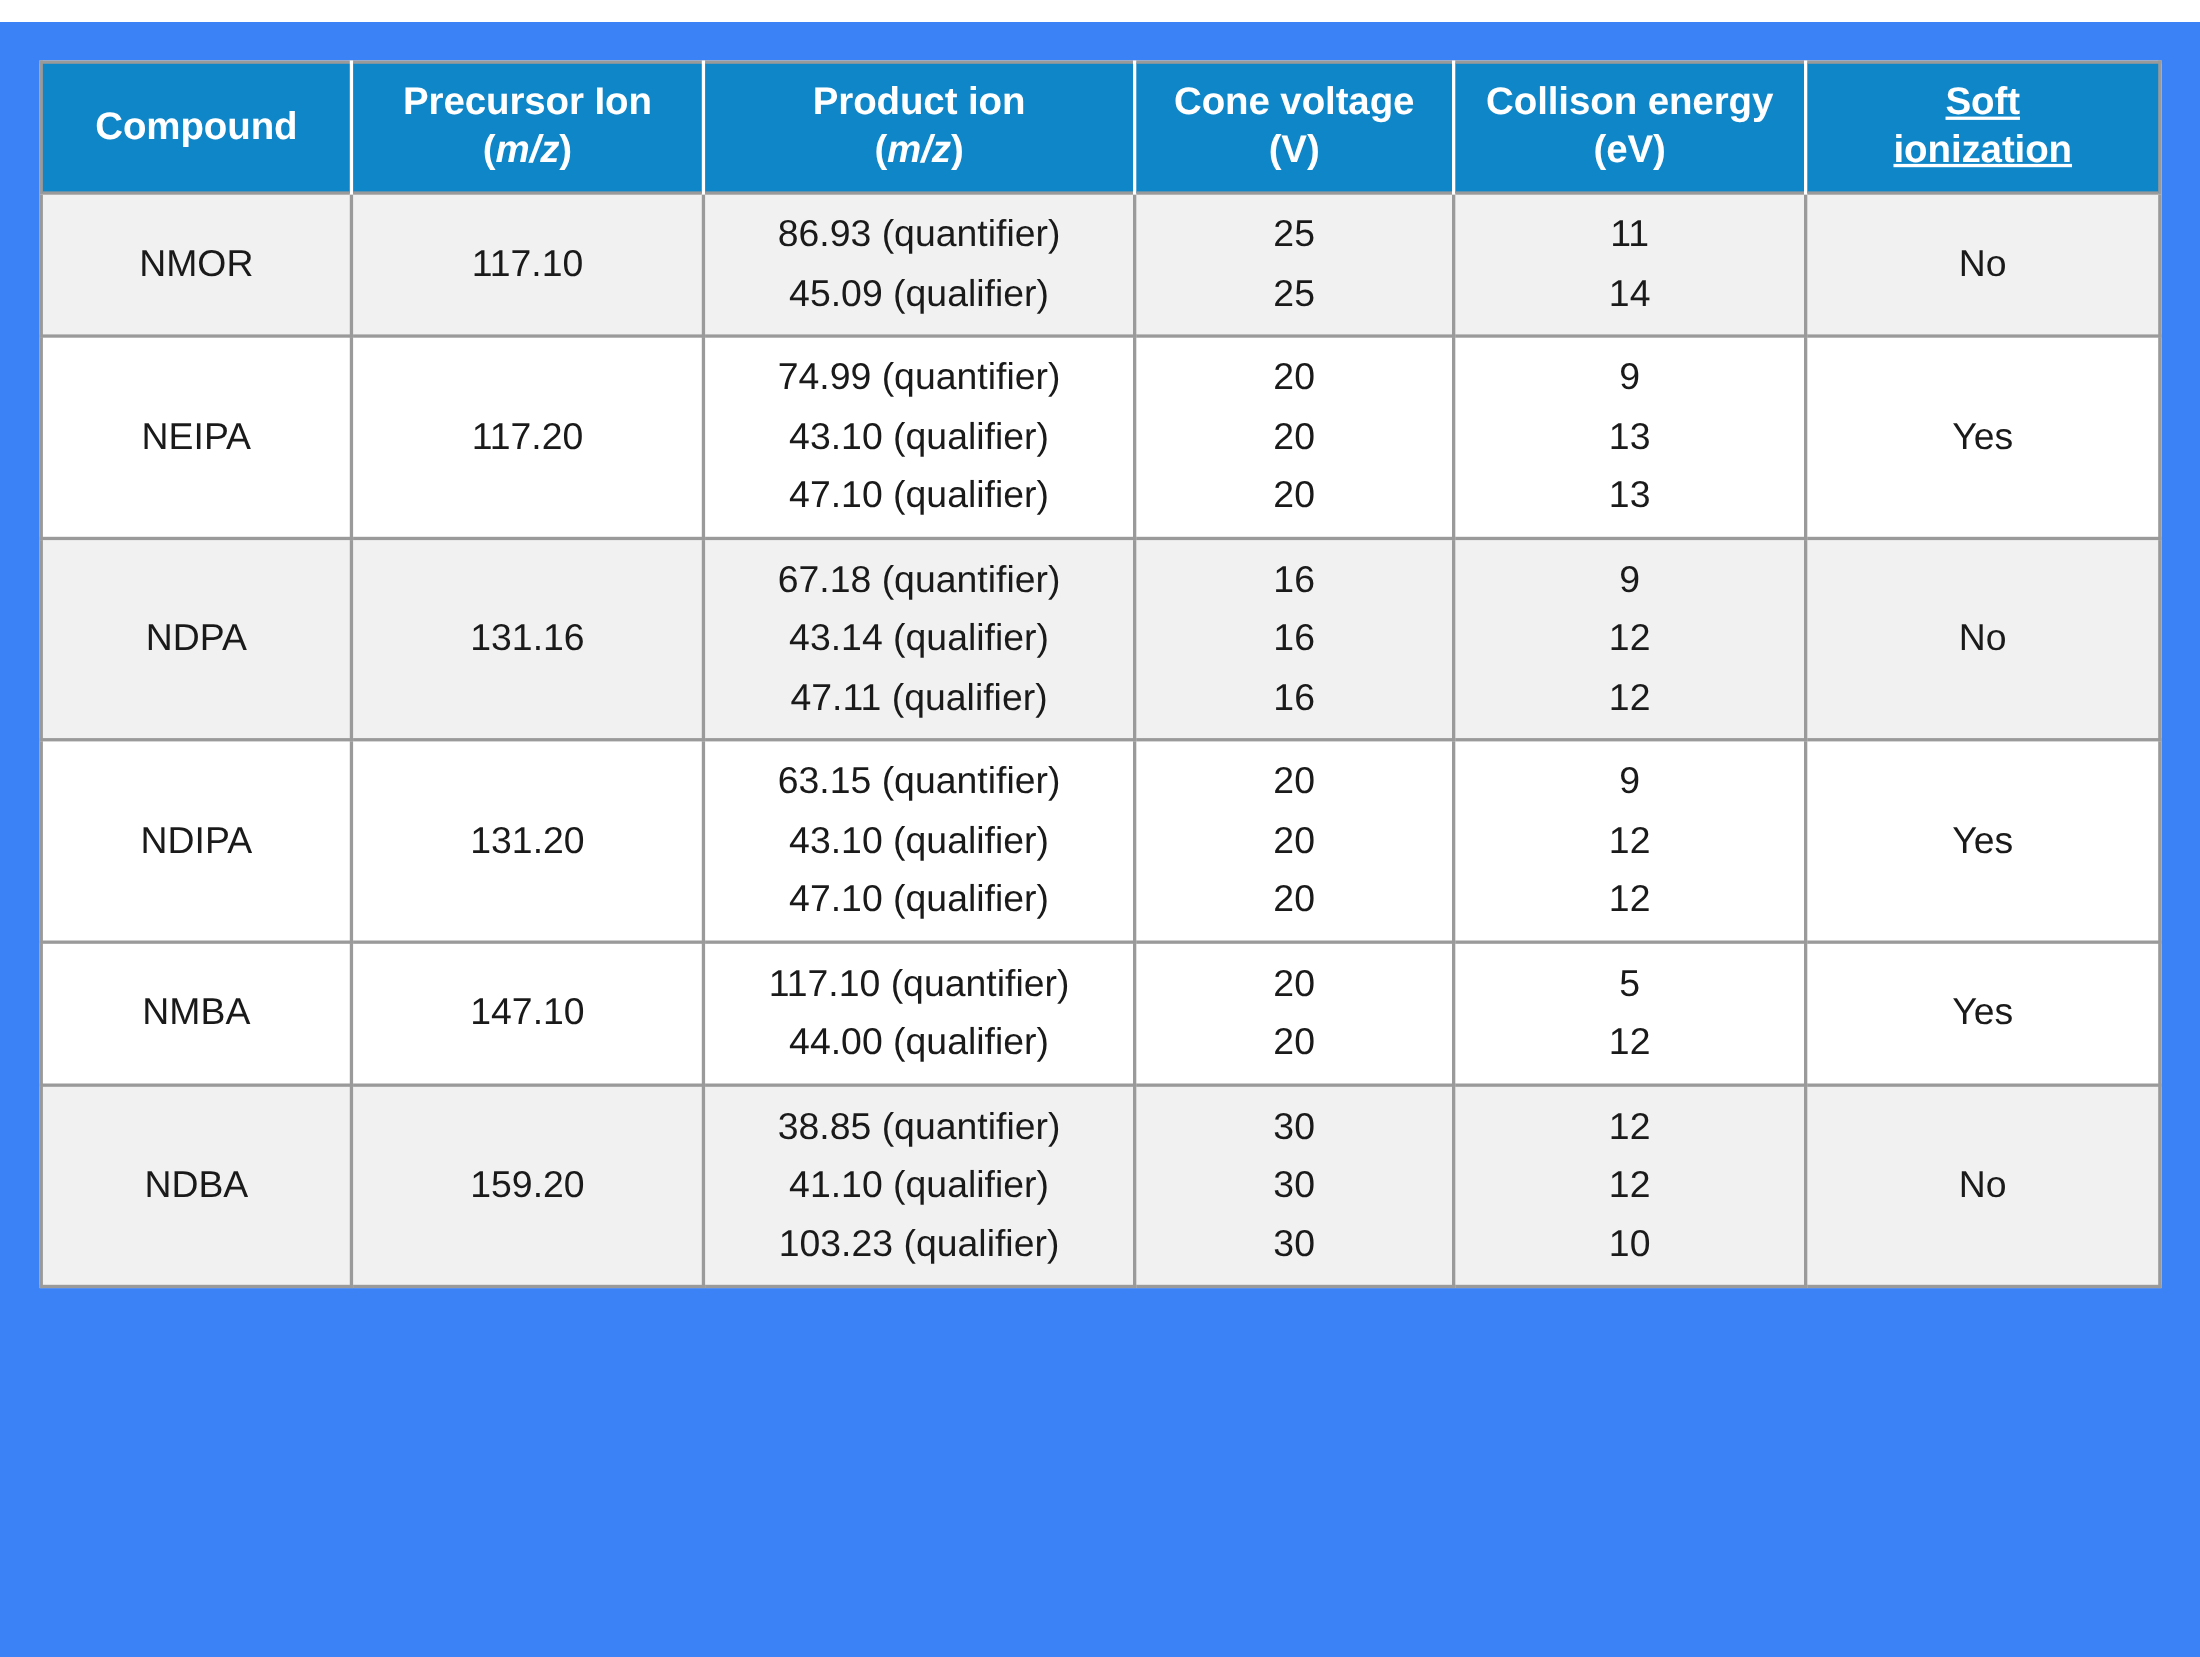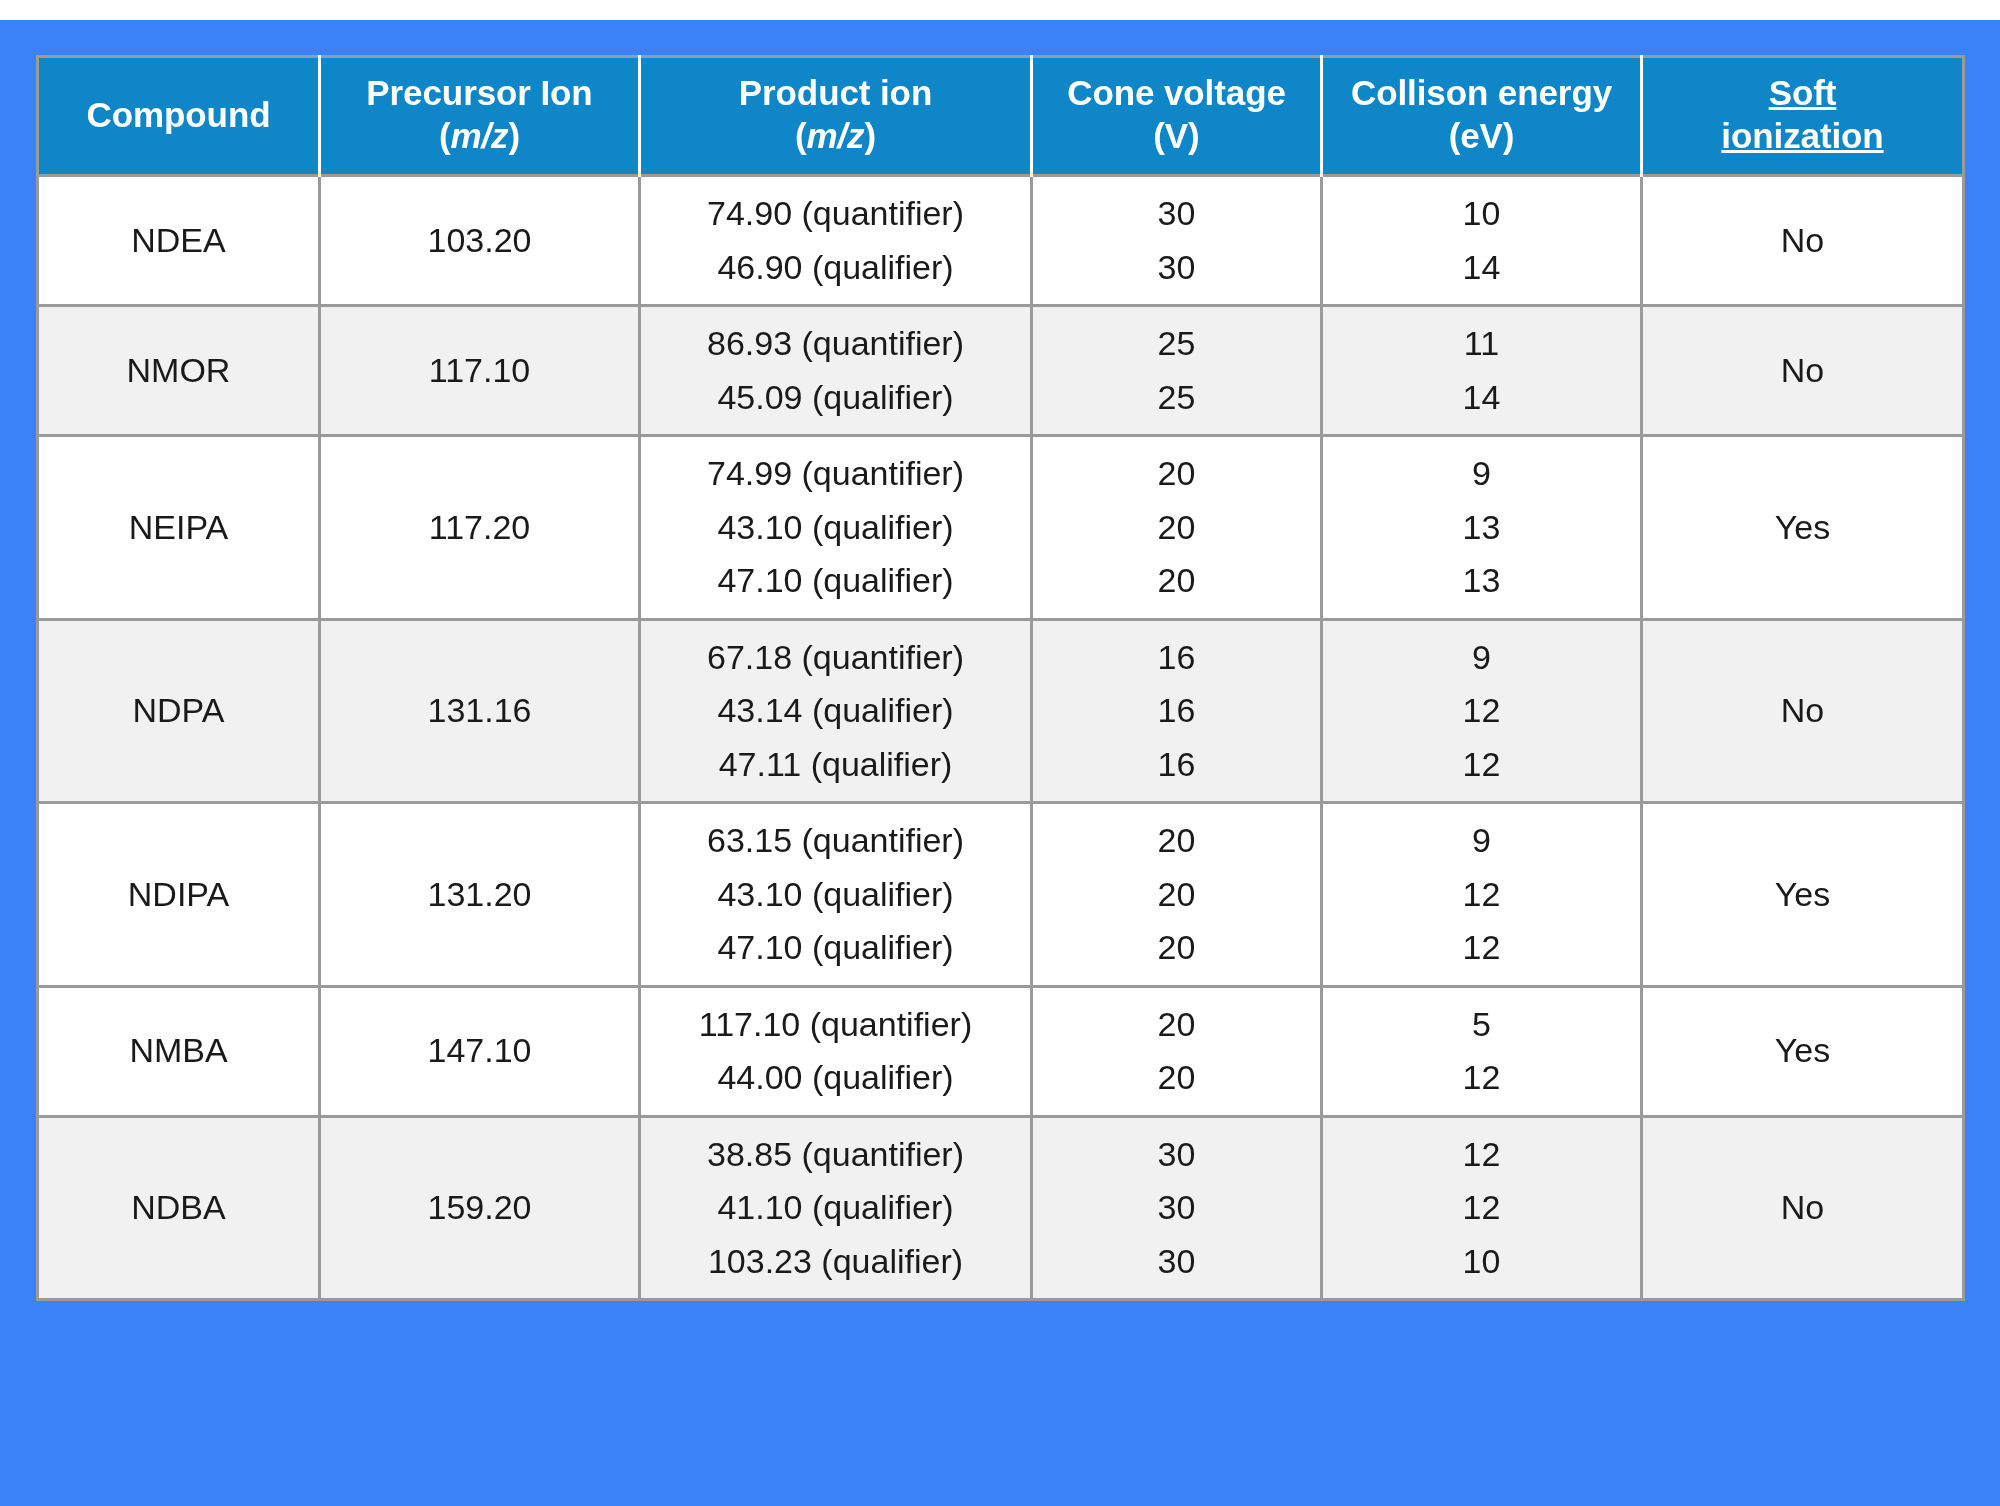--- a/index.html
+++ b/index.html
@@ -109,37 +109,20 @@
           <span>Collison energy</span>
           <span class="unit">(eV)</span>
         </th>
         <th class="last">
           <span>Soft</span>
           <span class="unit">ionization</span>
         </th>
       </tr>
     </thead>
     <tbody id="tbody">
-        <tr class="plain r2">
-          <td>NDEA</td>
-          <td>103.20</td>
-          <td>
-            <span class="stackline">74.90 (quantifier)</span>
-            <span class="stackline">46.90 (qualifier)</span>
-          </td>
-          <td>
-            <span class="stackline">30</span>
-            <span class="stackline">30</span>
-          </td>
-          <td>
-            <span class="stackline">10</span>
-            <span class="stackline">14</span>
-          </td>
-          <td>No</td>
-        </tr>
         <tr class="alt r2">
           <td>NMOR</td>
           <td>117.10</td>
           <td>
             <span class="stackline">86.93 (quantifier)</span>
             <span class="stackline">45.09 (qualifier)</span>
           </td>
           <td>
             <span class="stackline">25</span>
             <span class="stackline">25</span>

